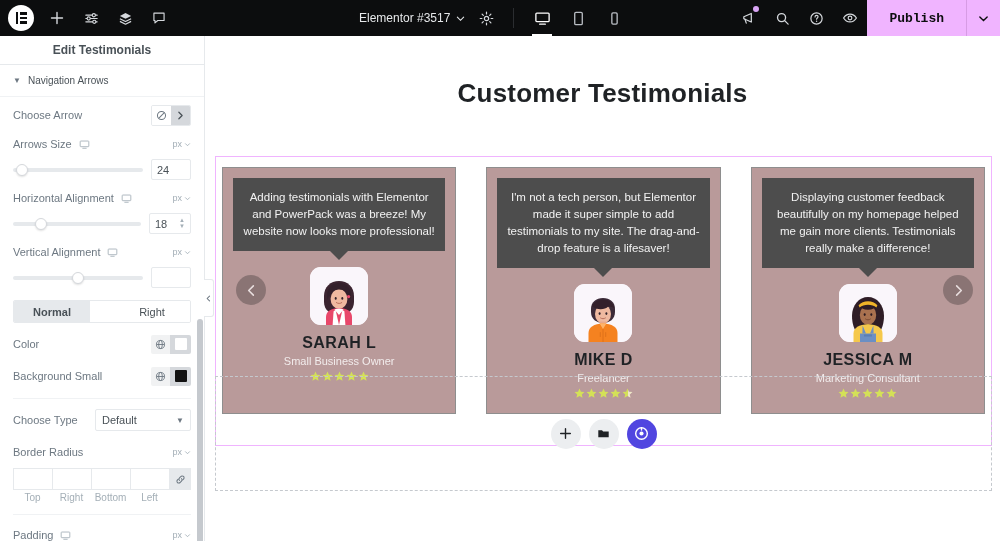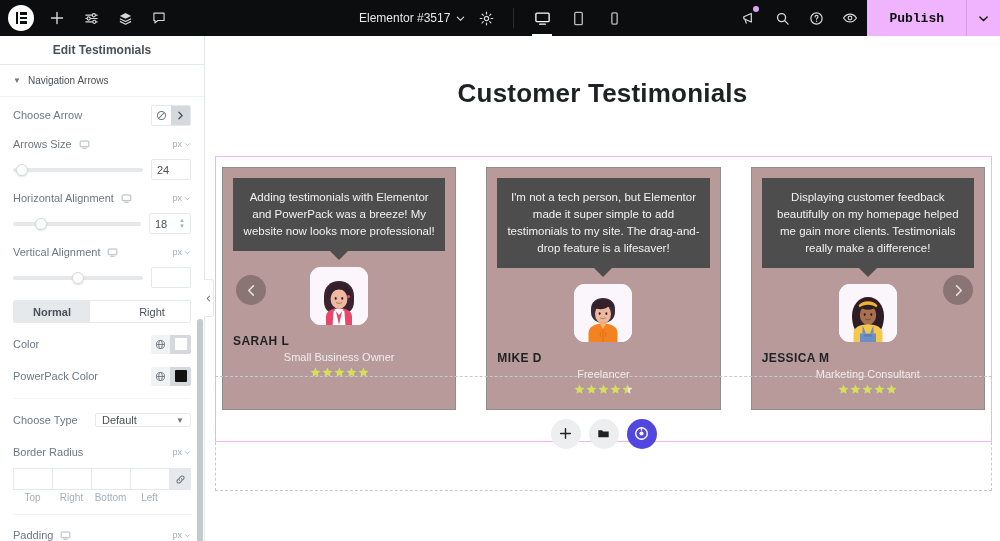--- a/index.html
+++ b/index.html
@@ -134,21 +134,21 @@
   }
   .color-sw {
     width: 21px; height: 19px; background: #d5d8dc; display: flex; align-items: center;
     justify-content: center; cursor: pointer;
   }
   .color-sw .chip { width: 12px; height: 12px; border-radius: 1px; }
 
   .hr { height: 1px; background: #f0f2f4; margin: 11px 13px 0 13px; }
 
   .select-box {
-    width: 96px; height: 14px; border: 1px solid #e6e9ec; border-radius: 2px;
+    width: 96px; height: 22px; border: 1px solid #e6e9ec; border-radius: 2px;
     display: flex; align-items: center; justify-content: space-between; padding: 0 6px;
     font-size: 11px; color: #495157; background: #fff; cursor: pointer;
   }
   .select-box .arw { color: #6d7882; font-size: 8px; }
 
   .dim-row { display: flex; margin-top: 5px; }
   .dim-cell {
     flex: 1 1 0; height: 22px; border: 1px solid #e6e9ec; border-right: none;
     display: flex; align-items: center; justify-content: center; font-size: 11px; color: #495157;
     background: #fff;
@@ -199,21 +199,21 @@
     content: ""; position: absolute; left: 50%; bottom: -9px; transform: translateX(-50%);
     width: 0; height: 0; border-left: 9px solid transparent; border-right: 9px solid transparent;
     border-top: 9px solid #4d4d4d;
   }
   .avatar-wrap { display: flex; justify-content: center; margin-top: 16px; }
   .avatar {
     width: 58px; height: 58px; border-radius: 11px; background: #faf6fb;
     overflow: hidden; display: flex; align-items: flex-end; justify-content: center;
   }
   .cname {
-    text-align: left; font-size: 12px; color: #1f2225; font-weight: bold;
+    text-align: center; font-size: 16px; color: #1f2225; font-weight: bold;
     letter-spacing: .4px; margin-top: 9px;
   }
   .crole { text-align: center; font-size: 11px; color: #f2ecec; margin-top: 3px; }
   .stars { display: flex; justify-content: center; gap: 1px; margin-top: 4px; }
   .star { width: 11px; height: 11px; display: block; }
 
   .nav-arrow {
     position: absolute; width: 30px; height: 30px; border-radius: 50%;
     background: rgba(109,94,94,.62); display: flex; align-items: center; justify-content: center;
     color: #e8dede; cursor: pointer; top: 118px;
@@ -489,21 +489,21 @@
               </div>
               <div class="color-sw">
                 <span class="chip" style="background:#ffffff"></span>
               </div>
             </div>
           </div>
         </div>
 
         <div class="ctrl" style="padding-top:10px">
           <div class="ctrl-row">
-            <span class="ctrl-label">PowerPack Color</span>
+            <span class="ctrl-label">Background Small</span>
             <div class="color-group">
               <div class="color-globe">
                 <svg width="11" height="11" viewBox="0 0 12 12">
                   <circle cx="6" cy="6" r="4.4" fill="none" stroke="currentColor" stroke-width="1"></circle>
                   <ellipse cx="6" cy="6" rx="2" ry="4.4" fill="none" stroke="currentColor" stroke-width="1"></ellipse>
                   <path d="M1.7 6h8.6" stroke="currentColor" stroke-width="1"></path>
                 </svg>
               </div>
               <div class="color-sw">
                 <span class="chip" style="background:#111111"></span>

